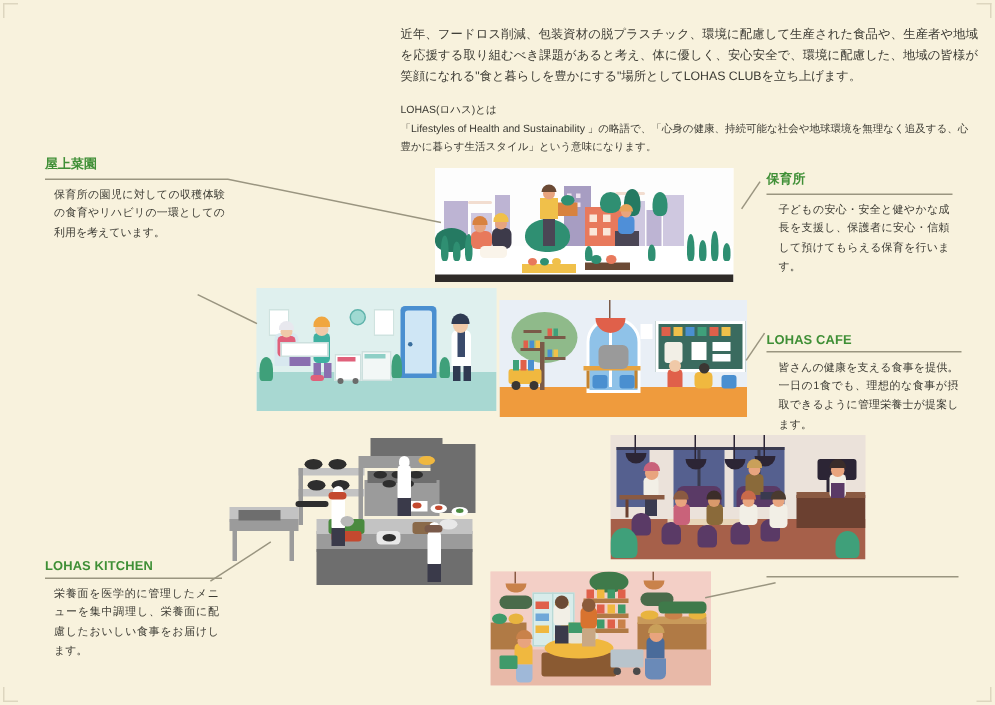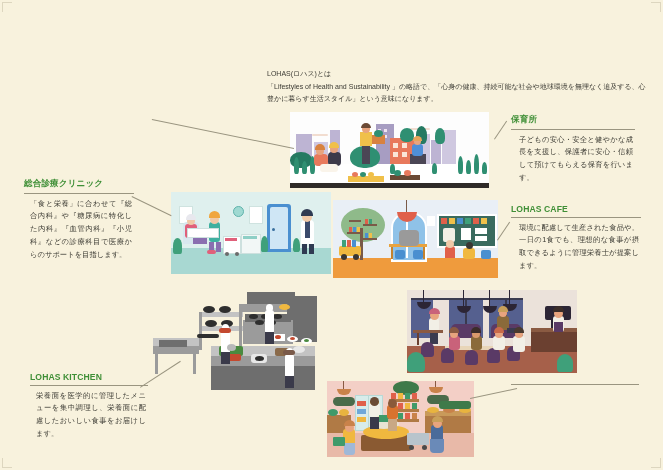--- a/index.html
+++ b/index.html
@@ -107,20 +107,21 @@
 <body>
 
 <div class="page">
 
   <div class="cmark tl"></div>
   <div class="cmark tr"></div>
   <div class="cmark bl"></div>
   <div class="cmark br"></div>
 
 
+  <div class="intro">近年、フードロス削減、包装資材の脱プラスチック、環境に配慮して生産された食品や、生産者や地域を応援する取り組むべき課題があると考え、体に優しく、安心安全で、環境に配慮した、地域の皆様が笑顔になれる"食と暮らしを豊かにする"場所としてLOHAS CLUBを立ち上げます。</div>
   <div class="intro-sub">
     <span class="lab">LOHAS(ロハス)とは</span>
     <span>「Lifestyles of Health and Sustainability 」の略語で、「心身の健康、持続可能な社会や地球環境を無理なく追及する、心豊かに暮らす生活スタイル」という意味になります。</span>
   </div>
 
   <div class="panel" id="ill-rooftop">
     <div class="sky"></div>
     <div class="cloud" style="left:22px;top:22px;width:16px;"></div>
     <div class="cloud" style="left:120px;top:16px;width:20px;"></div>
     <div class="cloud" style="left:70px;top:30px;width:12px;"></div>
@@ -495,42 +496,42 @@
     <div class="r" style="left:61px;top:38px;width:9px;height:12px;background:#c9a884;"></div>
   </div>
 
   <div class="conn" style="left:152px;top:119px;width:145px;transform:rotate(11.5deg);"></div>
   <div class="conn" style="left:132px;top:196px;width:44px;transform:rotate(26deg);"></div>
   <div class="conn" style="left:140px;top:387px;width:48px;transform:rotate(-33deg);"></div>
   <div class="conn" style="left:494px;top:139px;width:22px;transform:rotate(-56deg);"></div>
   <div class="conn" style="left:497px;top:240px;width:22px;transform:rotate(-56deg);"></div>
   <div class="conn" style="left:470px;top:398px;width:48px;transform:rotate(-12deg);"></div>
 
-
-  <div class="callout" id="co-clinic" style="left:24px;top:178px;width:110px;">
-    <div class="ttl">総合診療クリニック</div>
+  <div class="callout" id="co-rooftop" style="left:30px;top:104px;width:122px;">
+    <div class="ttl">屋上菜園</div>
     <div class="rule"></div>
-    <div class="body">「食と栄養」に合わせて『総合内科』や『糖尿病に特化した内科』『血管内科』『小児科』などの診療科目で医療からのサポートを目指します。</div>
-  </div>
+    <div class="body">保育所の園児に対しての収穫体験の食育やリハビリの一環としての利用を考えています。</div>
+  </div>
+
 
   <div class="callout" id="co-kitchen" style="left:30px;top:372px;width:118px;">
     <div class="ttl">LOHAS KITCHEN</div>
     <div class="rule"></div>
     <div class="body">栄養面を医学的に管理したメニューを集中調理し、栄養面に配慮したおいしい食事をお届けします。</div>
   </div>
 
   <div class="callout ltr" id="co-nursery" style="left:511px;top:114px;width:124px;">
     <div class="ttl">保育所</div>
     <div class="rule"></div>
     <div class="body">子どもの安心・安全と健やかな成長を支援し、保護者に安心・信頼して預けてもらえる保育を行います。</div>
   </div>
 
-  <div class="callout ltr" id="co-cafe" style="left:511px;top:204px;width:130px;">
+  <div class="callout ltr" id="co-cafe" style="left:511px;top:221px;width:130px;">
     <div class="ttl">LOHAS CAFE</div>
     <div class="rule"></div>
-    <div class="body">環境に配慮して生産された食品や。一日の1食でも、理想的な食事が摂取できるように管理栄養士が提案します。</div>
+    <div class="body">皆さんの健康を支える食事を提供。一日の1食でも、理想的な食事が摂取できるように管理栄養士が提案します。</div>
   </div>
 
   <div class="callout ltr" id="co-market" style="left:511px;top:384px;width:128px;">
     <div class="rule"></div>
   </div>
 
 </div>
 
 </body></html>

